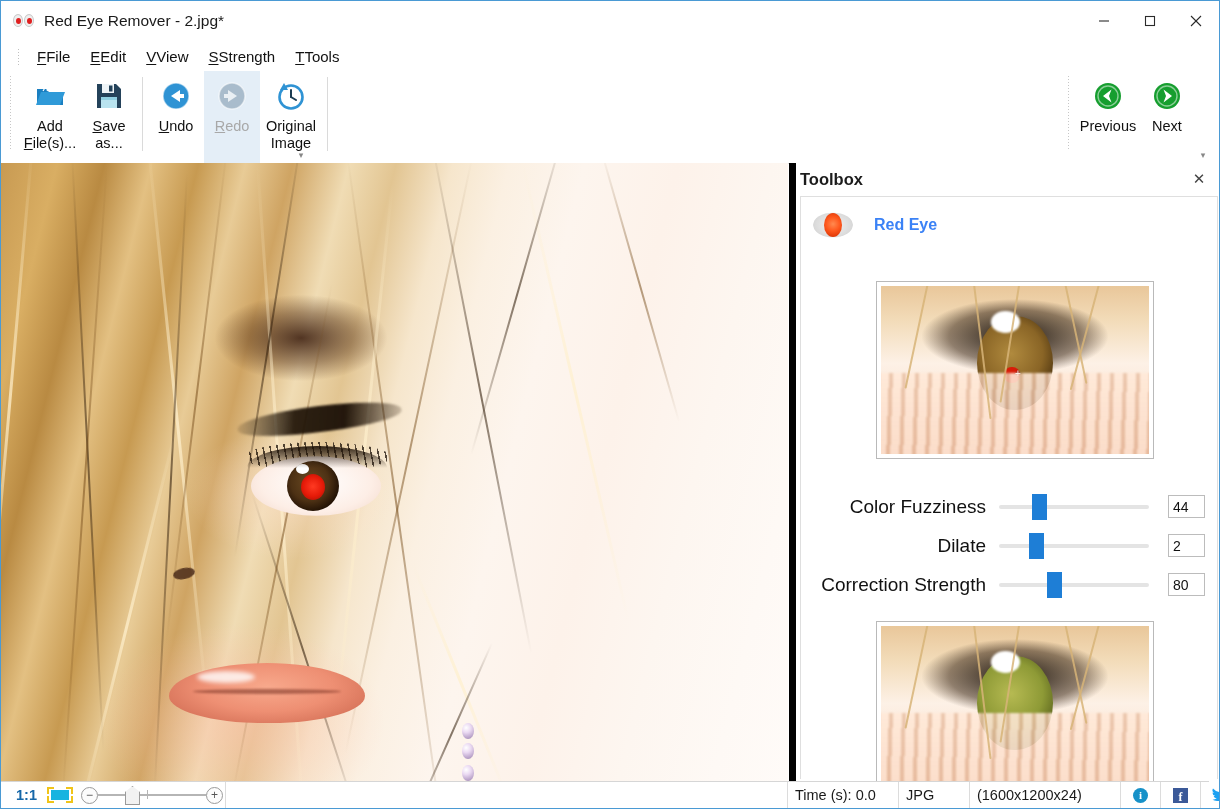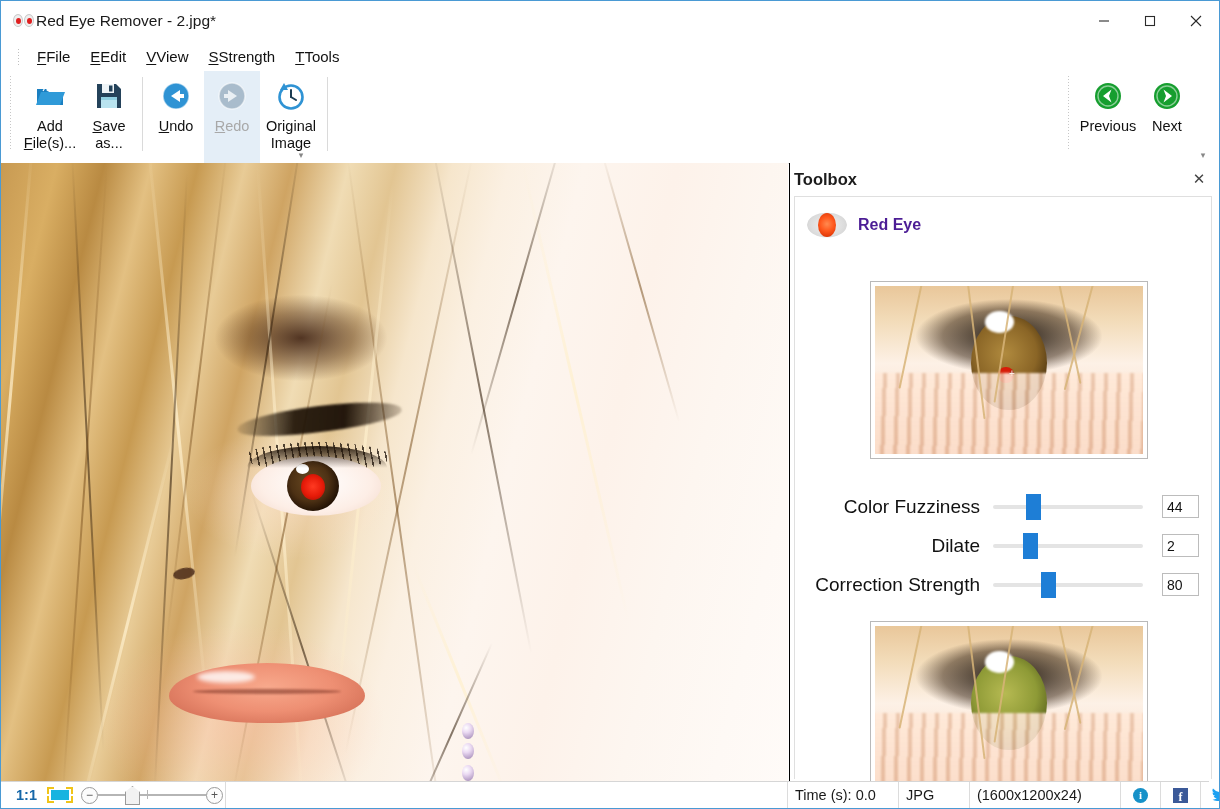--- a/index.html
+++ b/index.html
@@ -38,21 +38,21 @@
   }
   .eye-small.l { left: 0; }
   .eye-small.r { left: 11px; }
   .eye-small::after {
     content: ""; position: absolute;
     left: 2px; top: 3px; width: 5px; height: 6px;
     border-radius: 50%;
     background: #e02020;
   }
   .title-text {
-    margin-left: 1px;
+    margin-left: 9px;
     font-size: 15.5px;
     color: #1a1a1a;
     white-space: nowrap;
   }
   .win-buttons {
     position: absolute; right: 0; top: 0;
     height: 40px; display: flex;
   }
   .win-btn {
     width: 46px; height: 40px;
@@ -236,21 +236,21 @@
     border-radius: 50%;
     background: radial-gradient(circle at 35% 30%, #fff 0%, #ead9f2 35%, #b9a2c9 75%, #8e7aa3 100%);
   }
 
   
   .toolbox {
     position: absolute; left: 788px; top: 162px;
     width: 430px; height: 620px;
     background: #ffffff;
     box-sizing: border-box;
-    border-left: 1px solid #000000;
+    border-left: 7px solid #000000;
   }
   .tb-header {
     position: relative; height: 33px;
     display: flex; align-items: center;
     padding-left: 4px;
   }
   .tb-title { font-size: 16.5px; font-weight: bold; color: #1c1c1c; }
   .tb-close {
     position: absolute; right: 10px; top: 6px;
     width: 20px; height: 20px;
@@ -275,21 +275,21 @@
     position: absolute; inset: 0;
     border-radius: 50%;
     background: radial-gradient(ellipse at 50% 50%, #f2f2f2 0%, #dcdcdc 60%, #c8c8c8 100%);
     clip-path: ellipse(50% 44% at 50% 50%);
   }
   .eye-badge .pupil {
     position: absolute; left: 11px; top: 2px;
     width: 18px; height: 24px; border-radius: 50%;
     background: radial-gradient(circle at 50% 46%, #ff8a50 0%, #ff5a1f 42%, #e8400c 72%, #c43205 100%);
   }
-  .tool-name { margin-left: 11px; font-size: 16px; font-weight: bold; color: #4c1d95; }
+  .tool-name { margin-left: 21px; font-size: 16px; font-weight: bold; color: #3b82f6; }
 
   .preview {
     position: absolute; left: 75px;
     width: 278px; height: 178px;
     box-sizing: border-box;
     border: 1px solid #b9b9b9;
     background: #fff;
     padding: 4px;
     overflow: hidden;
   }

